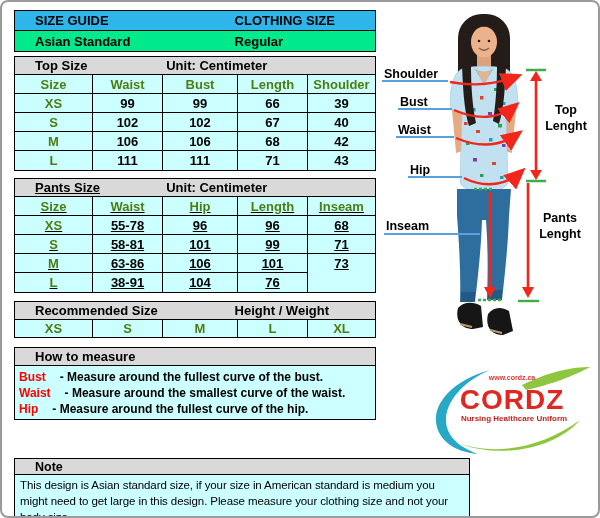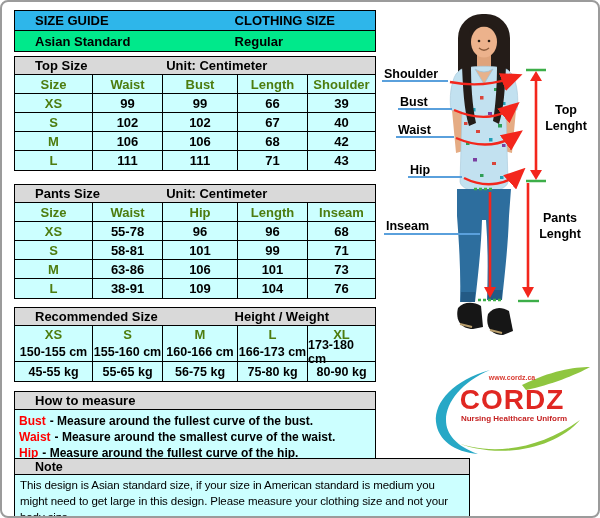--- a/index.html
+++ b/index.html
@@ -15,26 +15,26 @@
   .hdr .bar.blue{background:#2eb6ea;border-bottom:1px solid #000;}
   .hdr .bar.green{background:#00e98b;}
   .titlebar{background:#d9d9d9;border-bottom:1px solid #000;height:18px;align-items:center;}
   .grid{display:grid;grid-template-columns:78px 70px 75px 70px 1fr;}
   .grid > div{box-sizing:border-box;border-right:1px solid #000;border-bottom:1px solid #000;
       display:flex;align-items:center;justify-content:center;font-weight:bold;font-size:13px;height:19px;}
   .grid > div:nth-child(5n){border-right:0;}
   .grid > div:nth-last-child(-n+5){border-bottom:0;}
   .grid.hrow > div{height:19px;}
   .red{color:#4d7c0f;}
-  .mt7{margin-top:13px;} .mt8{margin-top:8px;} .mt9{margin-top:9px;} .mt4{margin-top:4px;}
+  .mt7{margin-top:7px;text-decoration:underline;} .mt8{margin-top:8px;} .mt9{margin-top:9px;} .mt4{margin-top:4px;}
   .rec .grid > div{height:17px;}
   .rec .grid.vals > div{height:19px;font-size:12.5px;}
   .measure-body{padding:3px 4px 2px 4px;font-weight:bold;font-size:12px;line-height:16px;background:#ccffff;}
   .measure-line .lbl{color:#f00;}
-  .measure-line .txt{margin-left:4px;color:#000;}
+  .measure-line .txt{margin-left:14px;color:#000;}
   .note{position:absolute;left:12px;top:456px;width:456px;}
   .note .body{padding:2px 5px;font-weight:normal;font-size:11.5px;line-height:16px;letter-spacing:-0.1px;}
   .diagram{position:absolute;left:374px;top:8px;width:220px;height:356px;}
   .logo{position:absolute;left:424px;top:362px;width:168px;height:94px;}
   svg text{font-family:"Liberation Sans",sans-serif;}
 </style>
 </head>
 <body>
 
 <div class="frame">
@@ -115,49 +115,36 @@
         <div>71</div>
 
         <div class="red">M</div>
         <div>63-86</div>
         <div>106</div>
         <div>101</div>
         <div>73</div>
 
         <div class="red">L</div>
         <div>38-91</div>
-        <div>109</div>
         <div>104</div>
         <div>76</div>
       </div>
     </div>
 
     <div class="sect rec mt8">
       <div class="bar titlebar split61">
         <span>Recommended Size</span>
         <span class="part2">Height / Weight</span>
       </div>
       <div class="grid hrow">
         <div class="red">XS</div>
         <div class="red">S</div>
         <div class="red">M</div>
         <div class="red">L</div>
         <div class="red">XL</div>
-      </div>
-      <div class="grid vals">
-        <div>150-155 cm</div>
-        <div>155-160 cm</div>
-        <div>160-166 cm</div>
-        <div>166-173 cm</div>
-        <div>173-180 cm</div>
-        <div>45-55 kg</div>
-        <div>55-65 kg</div>
-        <div>56-75 kg</div>
-        <div>75-80 kg</div>
-        <div>80-90 kg</div>
       </div>
     </div>
 
     <div class="sect mt9">
       <div class="bar titlebar">
         <span>How to measure</span>
       </div>
       <div class="measure-body">
         <div class="measure-line">
           <span class="lbl">Bust</span><span class="txt">- Measure around the fullest curve of the bust.</span>

